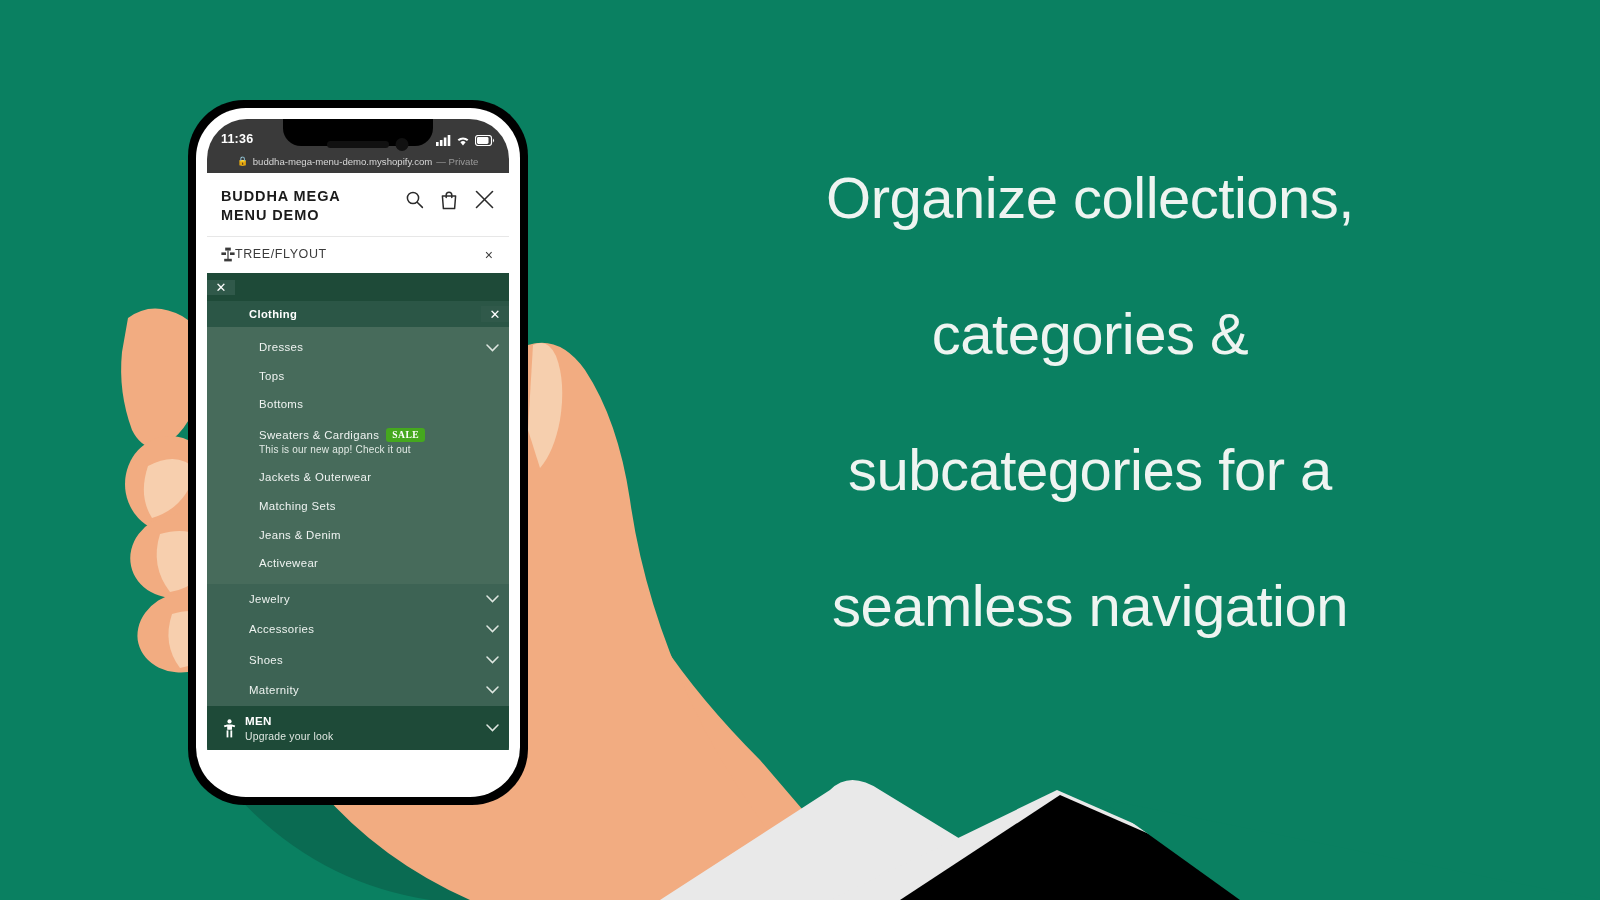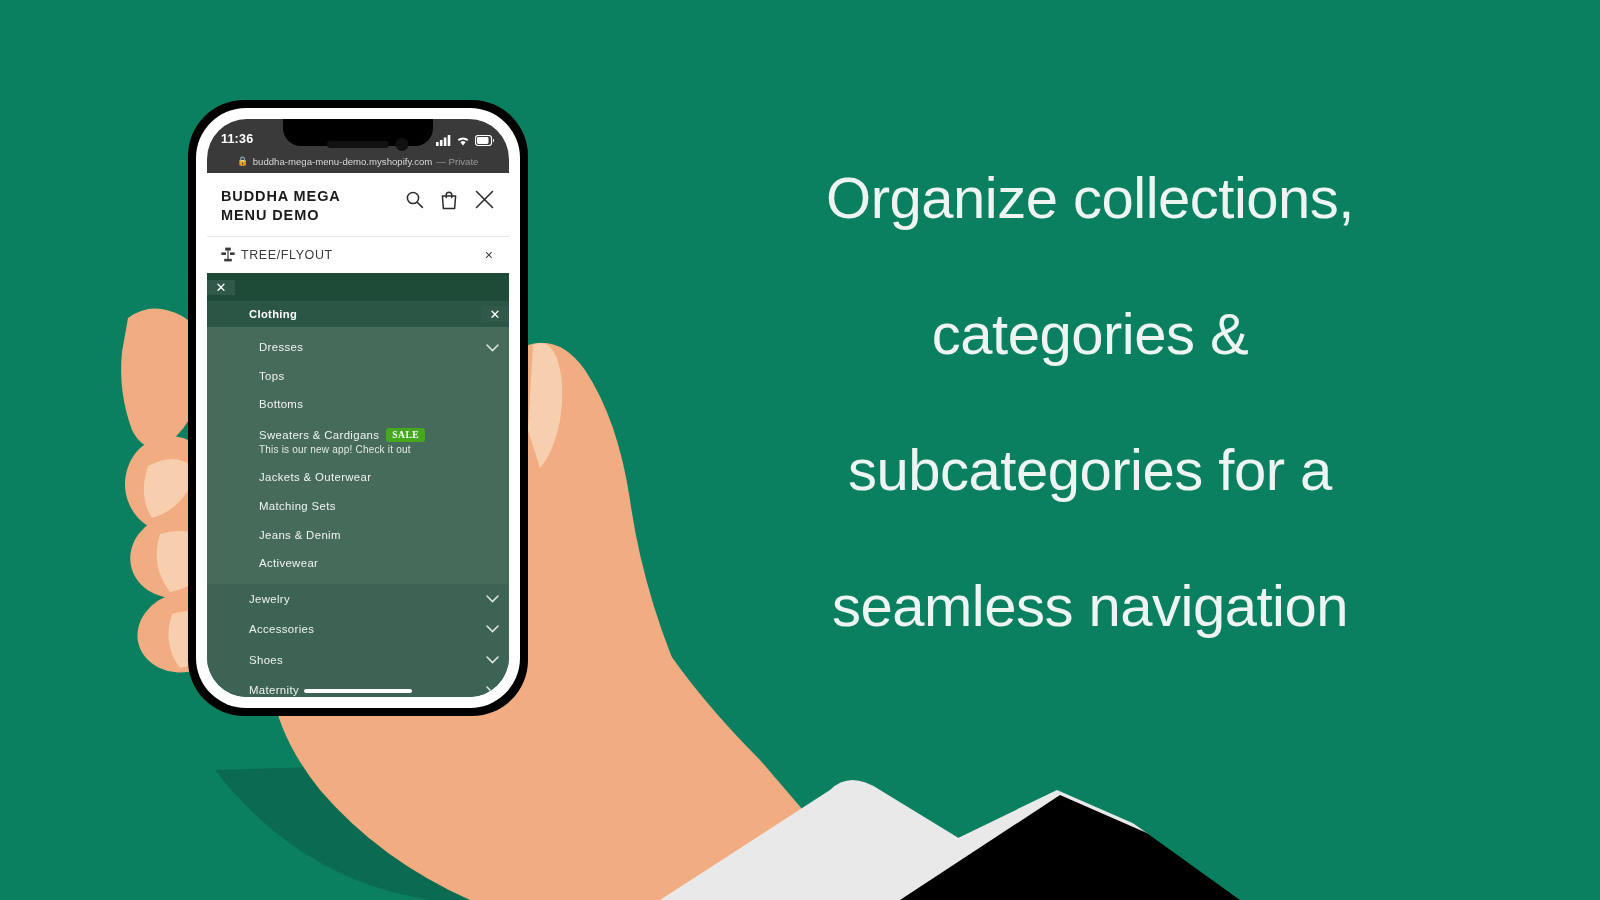--- a/index.html
+++ b/index.html
@@ -18,21 +18,21 @@
     font-size:58px;line-height:136px;font-weight:400;
     letter-spacing:-0.5px;
   }
   .headline div{white-space:nowrap;}
 
   
   .hand{position:absolute;left:0;top:0;width:1600px;height:900px;pointer-events:none;}
 
   
   .phone{
-    position:absolute;left:188px;top:100px;width:340px;height:616px;
+    position:absolute;left:188px;top:100px;width:340px;height:705px;
     background:#000;border-radius:56px;
     box-shadow:0 0 0 0 rgba(0,0,0,0);
     z-index:6;
   }
   .phone-inner{
     position:absolute;left:8px;top:8px;right:8px;bottom:8px;
     background:#fff;border-radius:50px;overflow:hidden;
   }
   .screen{
     position:absolute;left:11px;top:11px;right:11px;bottom:11px;
@@ -81,21 +81,21 @@
     line-height:1.28;max-width:190px;
   }
   .hdr-icons{display:flex;align-items:center;gap:16px;padding-top:2px;}
   .hdr-icons span{display:inline-flex;}
 
   .menu-head{
     background:#fff;border-top:1px solid #e7e7e7;
     display:flex;align-items:center;justify-content:space-between;
     padding:10px 16px 11px 14px;
   }
-  .menu-head-left{display:flex;align-items:center;gap:6px;}
+  .menu-head-left{display:flex;align-items:flex-start;gap:0;}
   .menu-head-label{font-size:12.5px;letter-spacing:.6px;color:#3b3b3b;}
   .menu-head-x{font-size:14px;color:#3b3b3b;line-height:1;}
 
   
   .menu{background:#1e4a38;position:relative;}
   .row{position:relative;display:flex;align-items:center;}
   .row .txtwrap{flex:1;min-width:0;}
   .lvl1{background:#1e4a38;padding:7px 0 6px 0;}
   .lvl1 .inner{display:flex;align-items:center;padding-left:14px;}
   .lvl1 .pico{width:16px;display:flex;justify-content:center;margin-right:8px;}

